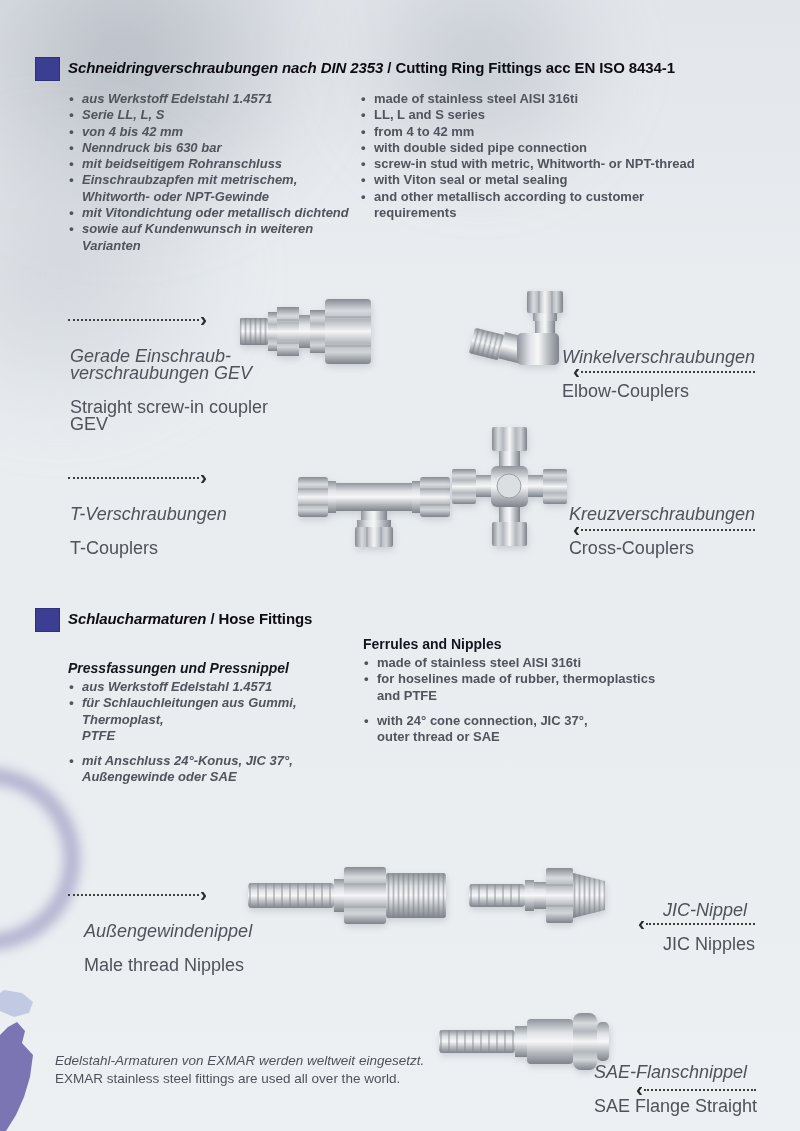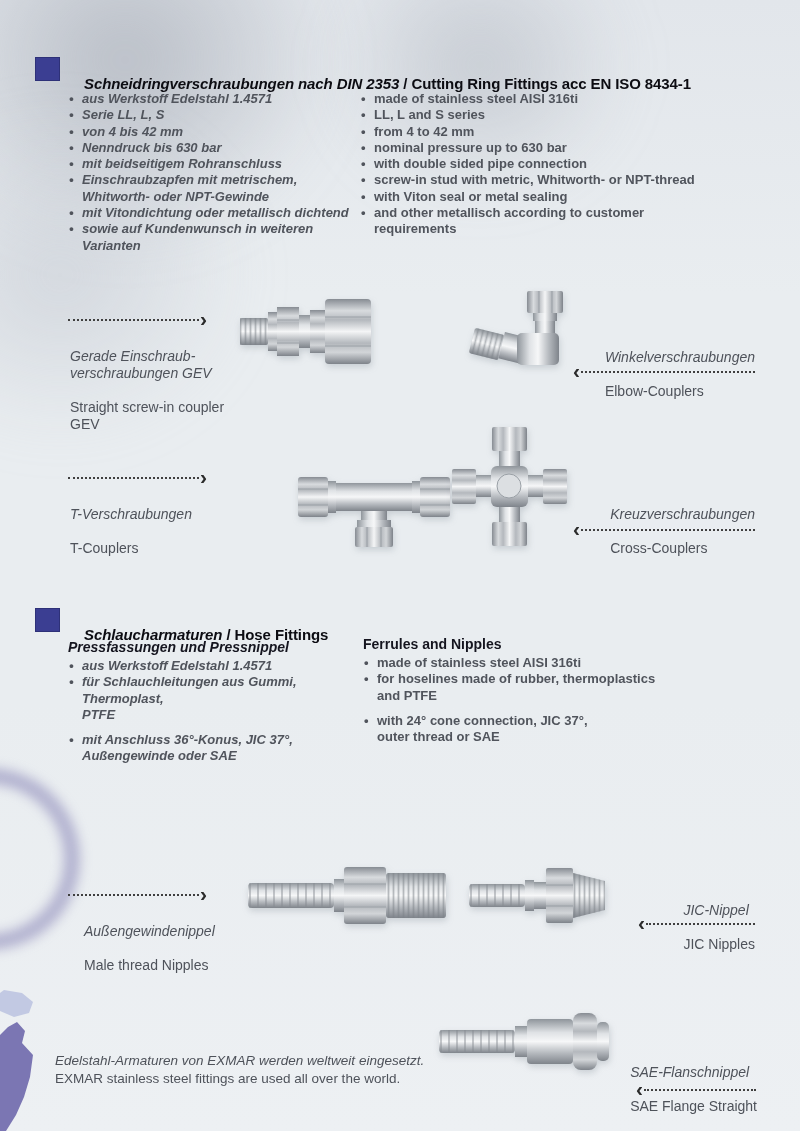--- a/index.html
+++ b/index.html
@@ -8,34 +8,34 @@
     background:linear-gradient(180deg,#e2e6eb 0%,#e9edf0 26%,#e9edf0 62%,#edf0f3 100%);}
   
   .blob{position:absolute;border-radius:50%;filter:blur(28px);}
   .b1{left:-90px;top:-130px;width:430px;height:380px;background:radial-gradient(closest-side,rgba(148,154,166,.55),rgba(148,154,166,0));}
   .b2{left:330px;top:-70px;width:300px;height:270px;background:radial-gradient(closest-side,rgba(168,174,184,.5),rgba(168,174,184,0));}
   .b3{left:-130px;top:110px;width:380px;height:330px;background:radial-gradient(closest-side,rgba(188,193,203,.5),rgba(188,193,203,0));}
   .ring{position:absolute;left:-104px;top:768px;width:152px;height:150px;border:16px solid rgba(124,119,176,.5);border-radius:50%;filter:blur(6px);}
   .map{position:absolute;left:0;top:985px;}
   
   .sq{position:absolute;left:35px;width:25px;height:24px;background:#3b3e92;box-shadow:inset 0 0 0 1px #2e3178;}
-  .sec-title{position:absolute;left:68px;margin:16px;font-size:15px;line-height:26px;white-space:nowrap;color:#0c0c12;letter-spacing:-0.1px;}
+  .sec-title{position:absolute;left:68px;margin:0;font-size:15px;line-height:26px;white-space:nowrap;color:#0c0c12;letter-spacing:-0.1px;}
   .t-de{font-weight:bold;font-style:italic;}
   .t-en{font-weight:bold;}
   
   .blist{position:absolute;margin:0;padding:0;list-style:none;font-size:13px;line-height:16.3px;color:#50545c;}
   .blist li{position:relative;padding-left:14px;margin:0;white-space:pre-line;font-weight:bold;}
   .blist li::before{content:"\2022";position:absolute;left:1px;top:0;}
   .it{font-style:italic;}
   
   .subcol{position:absolute;color:#50545c;}
   .subcol h3{margin:0 0 2px 0;font-size:14px;line-height:18px;color:#15151f;}
   .subcol .blist{position:static;margin:0 0 9px 0;}
   
-  .plabel{position:absolute;font-size:14px;line-height:17px;color:#4e525a;white-space:pre-line;}
+  .plabel{position:absolute;font-size:18px;line-height:17px;color:#4e525a;white-space:pre-line;}
   .plabel.right{text-align:left;}
   .lbl-de{font-style:italic;}
   .arrow{position:absolute;display:flex;align-items:center;height:14px;}
   .arrow .dots{flex:1;height:0;border-top:2px dotted #3f3f3f;}
   .arrow .head{font-size:21px;font-weight:bold;color:#2b2b2b;line-height:10px;}
   .arrow.r .head{margin-left:1px;margin-top:-3px;}
   .arrow.l .head{margin-right:1px;margin-top:-3px;}
   
   .fitting{position:absolute;filter:drop-shadow(1px 3px 3px rgba(105,115,128,.25));}
   .fitting svg{display:block;}
@@ -111,21 +111,20 @@
     <li>mit beidseitigem Rohranschluss</li>
     <li>Einschraubzapfen mit metrischem,
 Whitworth- oder NPT-Gewinde</li>
     <li>mit Vitondichtung oder metallisch dichtend</li>
     <li>sowie auf Kundenwunsch in weiteren Varianten</li>
   </ul>
   <ul class="blist" style="left:360px;top:91px;width:345px;">
     <li>made of stainless steel AISI 316ti</li>
     <li>LL, L and S series</li>
     <li>from 4 to 42 mm</li>
-    <li>nominal pressure up to 630 bar</li>
     <li>with double sided pipe connection</li>
     <li>screw-in stud with metric, Whitworth- or NPT-thread</li>
     <li>with Viton seal or metal sealing</li>
     <li>and other metallisch according to customer
 requirements</li>
   </ul>
 
   <div class="arrow r" style="left:68px;top:313px;width:139px;">
     <span class="dots"></span>
     <span class="head">›</span>
@@ -226,29 +225,29 @@
     <div class="lbl-en">Cross-Couplers</div>
   </div>
   <div class="arrow l" style="left:573px;top:523px;width:182px;">
     <span class="head">‹</span>
     <span class="dots"></span>
   </div>
 
   <div class="sq" style="top:608px;"></div>
   <h1 class="sec-title" style="top:606px;"><span class="t-de">Schlaucharmaturen</span><span class="t-en"> / </span><span class="t-en">Hose Fittings</span></h1>
 
-  <div class="subcol" style="left:68px;top:638px;width:300px;">
+  <div class="subcol" style="left:68px;top:659px;width:300px;">
     <h3 class="it">Pressfassungen und Pressnippel</h3>
     <ul class="blist it">
       <li>aus Werkstoff Edelstahl 1.4571</li>
       <li>für Schlauchleitungen aus Gummi, Thermoplast,
 PTFE</li>
     </ul>
     <ul class="blist it">
-      <li>mit Anschluss 36°-Konus, JIC 37°,
+      <li>mit Anschluss 24°-Konus, JIC 37°,
 Außengewinde oder SAE</li>
     </ul>
   </div>
 
   <div class="subcol" style="left:363px;top:635px;width:330px;">
     <h3>Ferrules and Nipples</h3>
     <ul class="blist">
       <li>made of stainless steel AISI 316ti</li>
       <li>for hoselines made of rubber, thermoplastics
 and PTFE</li>

